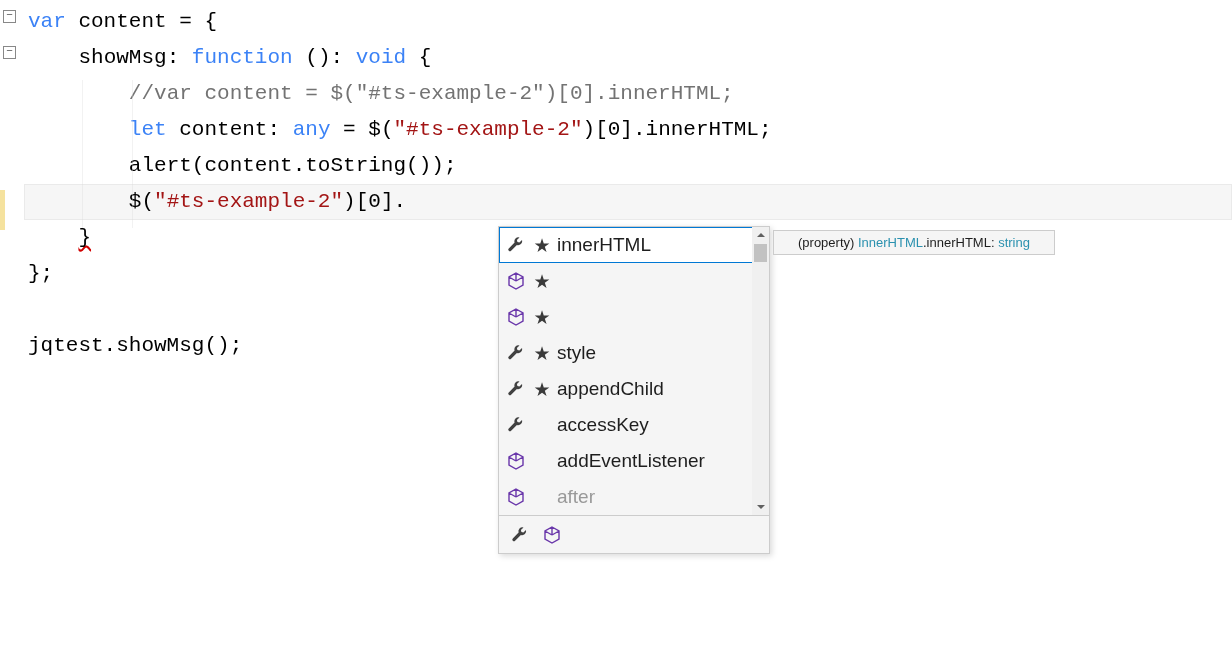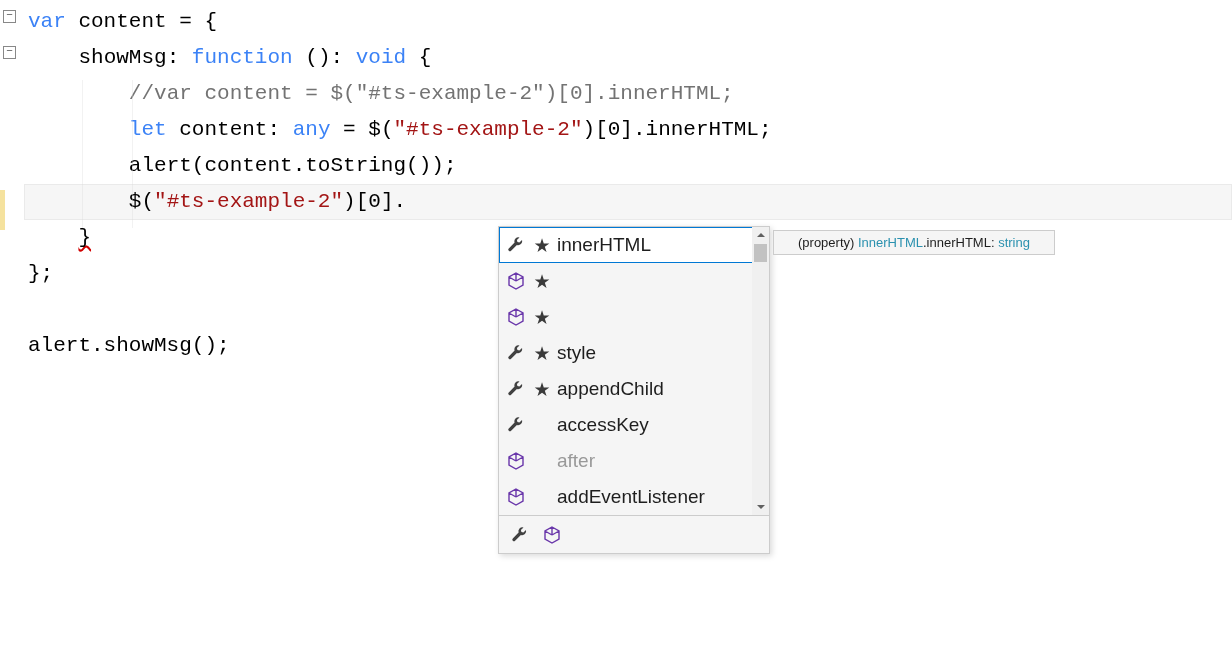--- a/index.html
+++ b/index.html
@@ -195,21 +195,21 @@
   <div class="line"><span>        </span><span class="plain">alert(content.toString());</span></div>
 
   <div class="line current"><span>        </span><span class="plain">$(</span><span class="string">"#ts-example-2"</span><span class="plain">)[0].</span></div>
 
   <div class="line"><span>    </span><span class="plain err-underline">}</span></div>
 
   <div class="line"><span class="plain">};</span></div>
 
   <div class="line"><span class="plain"></span></div>
 
-  <div class="line"><span class="plain">alert.showMsg();</span></div>
+  <div class="line"><span class="plain">jqtest.showMsg();</span></div>
 </div>
 
 <div class="completion" id="completion" style="left:498px;top:226px;width:272px">
   <div class="comp-list" id="comp-list">
     <div class="comp-item selected">
         <span class="comp-icon">
           <svg width="20" height="20" viewBox="0 0 20 20">
             <path d="M13.5 2.5a4 4 0 0 0-4.9 5.1L2.8 13.4a1.6 1.6 0 1 0 2.3 2.3l5.8-5.8a4 4 0 0 0 5.1-4.9l-2.6 2.6-2-.5-.5-2 2.6-2.6z" fill="#414141"></path>
           </svg>
         </span>
@@ -252,37 +252,37 @@
       </div>
       <div class="comp-item">
         <span class="comp-icon">
           <svg width="20" height="20" viewBox="0 0 20 20">
             <path d="M13.5 2.5a4 4 0 0 0-4.9 5.1L2.8 13.4a1.6 1.6 0 1 0 2.3 2.3l5.8-5.8a4 4 0 0 0 5.1-4.9l-2.6 2.6-2-.5-.5-2 2.6-2.6z" fill="#414141"></path>
           </svg>
         </span>
         <span class="comp-star"></span>
         <span class="comp-label">accessKey</span>
       </div>
+      <div class="comp-item">
+        <span class="comp-icon">
+          <svg width="20" height="20" viewBox="0 0 20 20">
+            <path d="M10 2 L17 6 L17 14 L10 18 L3 14 L3 6 Z M10 2 L10 10 M10 10 L17 6 M10 10 L3 6" fill="none" stroke="#6936aa" stroke-width="1.4"></path>
+          </svg>
+        </span>
+        <span class="comp-star"></span>
+        <span class="comp-label">addEventListener</span>
+      </div>
       <div class="comp-item faded">
         <span class="comp-icon">
           <svg width="20" height="20" viewBox="0 0 20 20">
             <path d="M10 2 L17 6 L17 14 L10 18 L3 14 L3 6 Z M10 2 L10 10 M10 10 L17 6 M10 10 L3 6" fill="none" stroke="#6936aa" stroke-width="1.4"></path>
           </svg>
         </span>
         <span class="comp-star"></span>
         <span class="comp-label">after</span>
-      </div>
-      <div class="comp-item">
-        <span class="comp-icon">
-          <svg width="20" height="20" viewBox="0 0 20 20">
-            <path d="M10 2 L17 6 L17 14 L10 18 L3 14 L3 6 Z M10 2 L10 10 M10 10 L17 6 M10 10 L3 6" fill="none" stroke="#6936aa" stroke-width="1.4"></path>
-          </svg>
-        </span>
-        <span class="comp-star"></span>
-        <span class="comp-label">addEventListener</span>
       </div>
       <div class="comp-scroll">
       <div class="arrow">
         <svg width="10" height="10" viewBox="0 0 10 10">
             <path d="M1 7 L5 3 L9 7" fill="#606060"></path>
           </svg>
       </div>
       <div class="thumb"></div>
       <div style="flex:1"></div>
       <div class="arrow">

